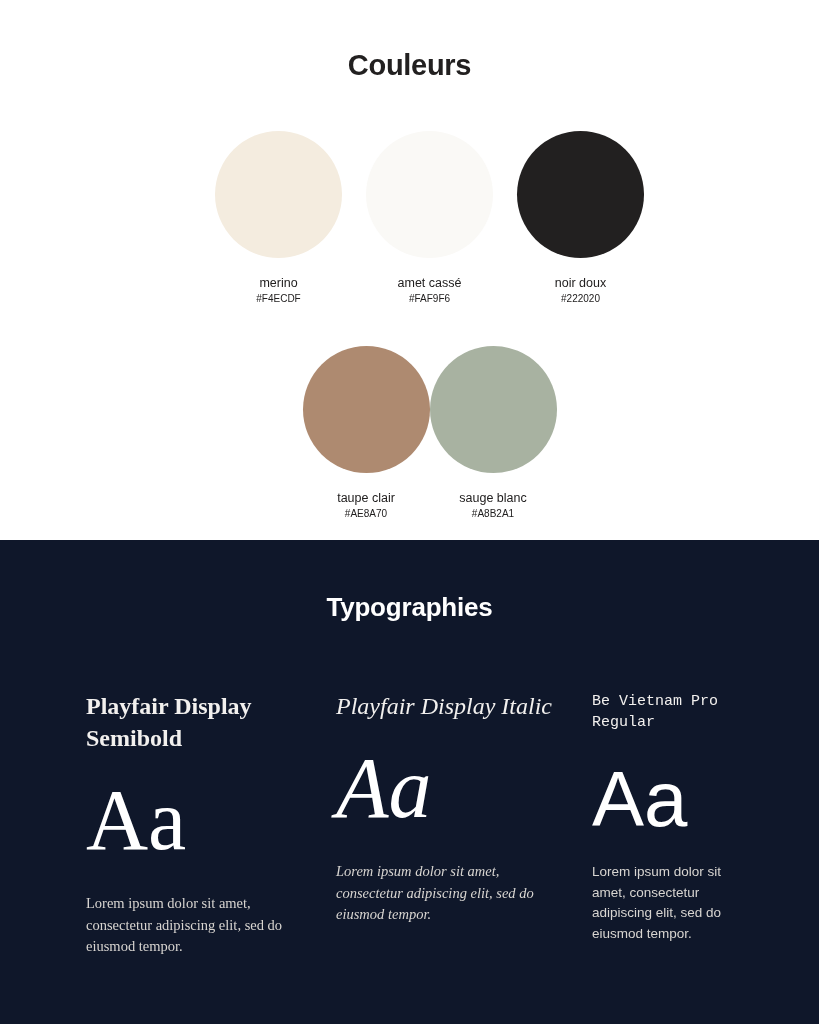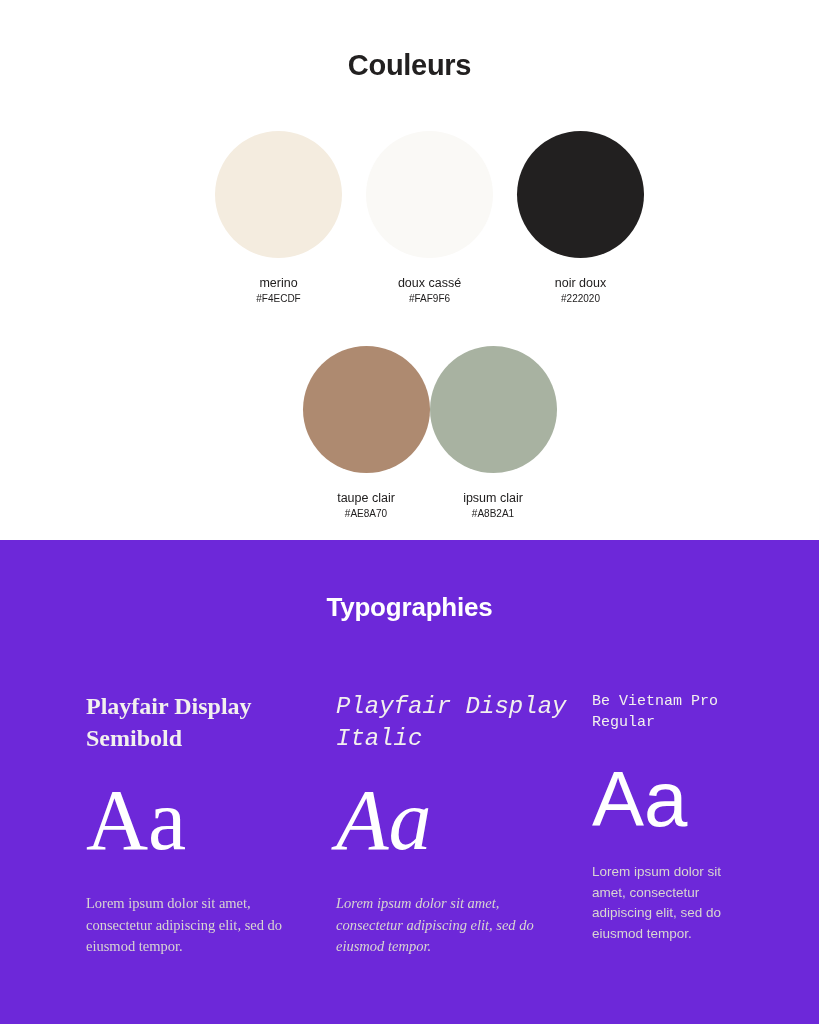--- a/index.html
+++ b/index.html
@@ -109,21 +109,21 @@
     line-height: 1.33;
   }
 
   .typo-label-serif {
     font-family: "Liberation Serif", serif;
     font-weight: bold;
     font-size: 24px;
   }
 
   .typo-label-serif-italic {
-    font-family: Liberation Mono, monospace;
+    font-family: Liberation Serif, serif;
     font-style: italic;
     font-size: 24px;
   }
 
   .typo-label-sans {
     font-family: Liberation Mono, monospace;
     font-size: 15px;
     line-height: 1.42;
   }
 
@@ -189,21 +189,21 @@
     <div class="swatch-row swatch-row-1">
 
       <div class="swatch">
         <div class="swatch-circle" id="sw-r1-0" style="background: rgb(244, 236, 223);"></div>
         <div class="swatch-name">merino</div>
         <div class="swatch-hex">#F4ECDF</div>
       </div>
 
       <div class="swatch">
         <div class="swatch-circle" id="sw-r1-1" style="background: rgb(250, 249, 246);"></div>
-        <div class="swatch-name">doux cassé</div>
+        <div class="swatch-name">amet cassé</div>
         <div class="swatch-hex">#FAF9F6</div>
       </div>
 
       <div class="swatch">
         <div class="swatch-circle" id="sw-r1-2" style="background: rgb(34, 32, 32);"></div>
         <div class="swatch-name">noir doux</div>
         <div class="swatch-hex">#222020</div>
       </div>
 
     </div>
@@ -211,28 +211,28 @@
     <div class="swatch-row swatch-row-2">
 
       <div class="swatch">
         <div class="swatch-circle" id="sw-r2-0" style="background: rgb(174, 138, 112);"></div>
         <div class="swatch-name">taupe clair</div>
         <div class="swatch-hex">#AE8A70</div>
       </div>
 
       <div class="swatch">
         <div class="swatch-circle" id="sw-r2-1" style="background: rgb(168, 178, 161);"></div>
-        <div class="swatch-name">ipsum clair</div>
+        <div class="swatch-name">sauge blanc</div>
         <div class="swatch-hex">#A8B2A1</div>
       </div>
 
     </div>
   </section>
 
-  <section class="typo-section" style="background: #6d28d9;">
+  <section class="typo-section" style="background: #0f172a;">
     <h1 class="typo-title">Typographies</h1>
 
     <div class="typo-columns">
 
       <div class="typo-col typo-col-1">
         <div class="typo-label typo-label-serif">Playfair Display Semibold</div>
         <div class="specimen specimen-serif">Aa</div>
         <div class="sample-text sample-serif">Lorem ipsum dolor sit amet, consectetur adipiscing elit, sed do eiusmod tempor.</div>
       </div>
 

